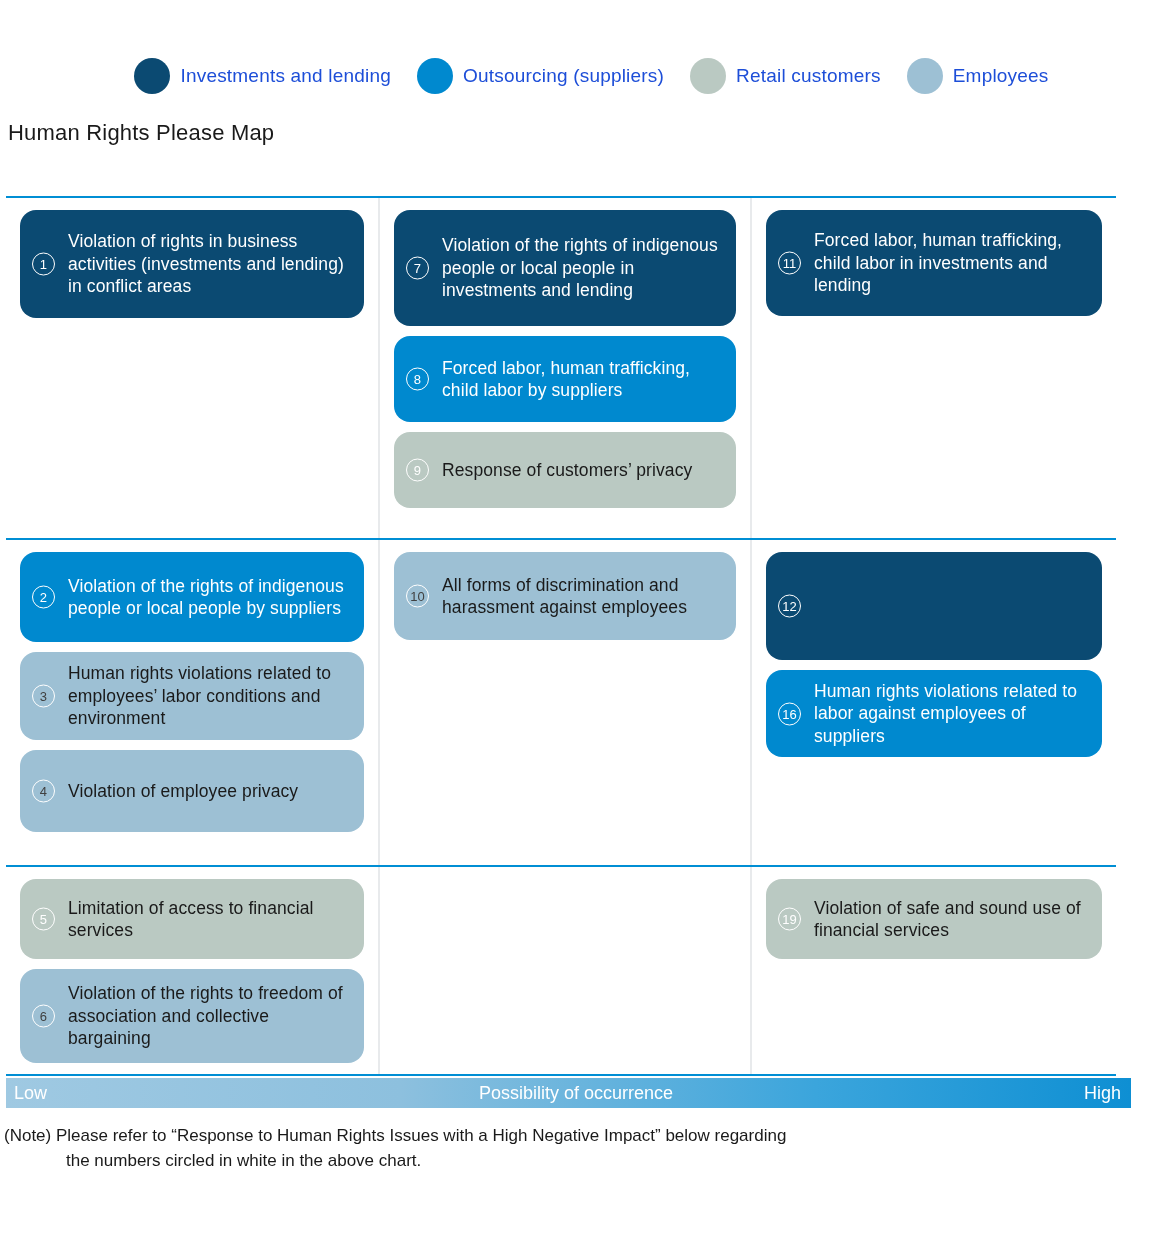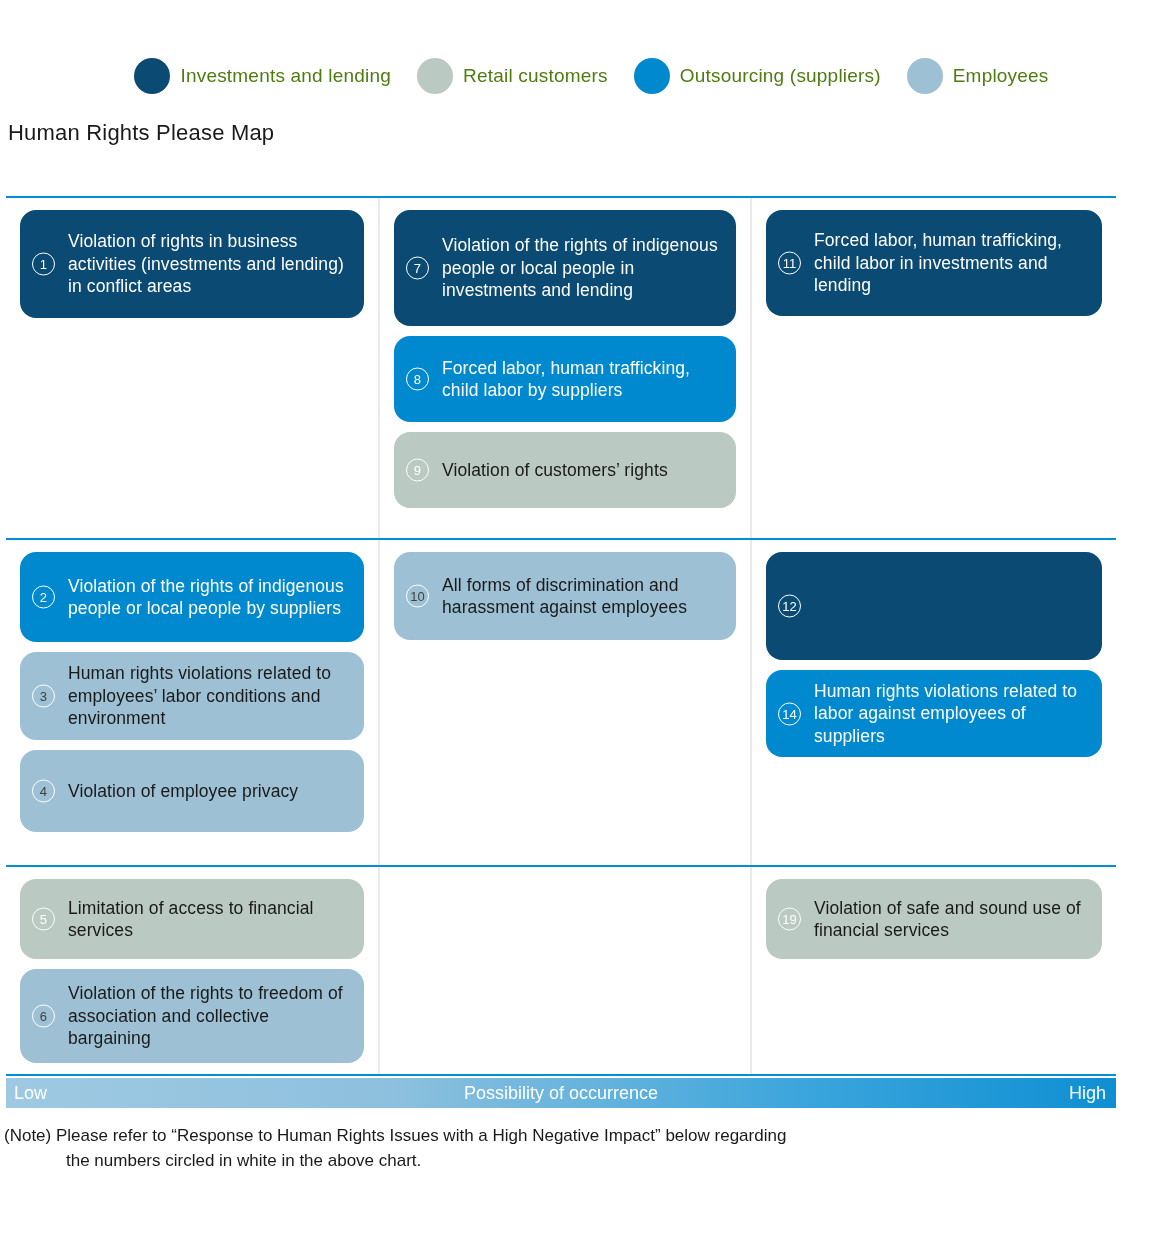--- a/index.html
+++ b/index.html
@@ -31,21 +31,21 @@
     gap: 10px;
   }
   .legend-dot {
     width: 36px;
     height: 36px;
     border-radius: 50%;
     flex: 0 0 auto;
   }
   .legend-label {
     font-size: 19px;
-    color: #4d7c0f;
+    color: #1d4ed8;
     letter-spacing: .2px;
     white-space: nowrap;
   }
 
   
   .map-title {
     margin: 26px 0 0 8px;
     font-size: 22px;
     color: #1a1a1a;
     letter-spacing: .2px;
@@ -128,20 +128,21 @@
     position: absolute;
     left: 6px;
     top: 1078px;
     width: 1110px;
     height: 30px;
     background: linear-gradient(to right, #9fc9e2 0%, #8dc0de 35%, #3ba5dc 72%, #0e8fd3 100%);
     display: flex;
     align-items: center;
     color: #ffffff;
     font-size: 18px;
+    padding-left: 15px;
   }
   .axis-low  { position: absolute; left: 8px; }
   .axis-mid  { width: 100%; text-align: center; }
   .axis-high { position: absolute; right: 10px; margin-left: 17px; }
 
   
   .note {
     position: absolute;
     left: 4px;
     top: 1124px;
@@ -154,26 +155,26 @@
 </style>
 </head>
 <body>
 
 <div class="legend">
   <div class="legend-item">
     <span class="legend-dot" style="background:#0b4a72"></span>
     <span class="legend-label">Investments and lending</span>
   </div>
   <div class="legend-item">
+    <span class="legend-dot" style="background:#0089cf"></span>
+    <span class="legend-label">Outsourcing (suppliers)</span>
+  </div>
+  <div class="legend-item">
     <span class="legend-dot" style="background:#bac9c2"></span>
     <span class="legend-label">Retail customers</span>
-  </div>
-  <div class="legend-item">
-    <span class="legend-dot" style="background:#0089cf"></span>
-    <span class="legend-label">Outsourcing (suppliers)</span>
   </div>
   <div class="legend-item">
     <span class="legend-dot" style="background:#9dc0d4"></span>
     <span class="legend-label">Employees</span>
   </div>
 </div>
 
 <div class="map-title">Human Rights Please Map</div>
 
 <div class="matrix">
@@ -191,21 +192,21 @@
       <div class="box c-invest" style="min-height:116px">
         <span class="num">7</span>
         <span class="txt">Violation of the rights of indigenous people or local people in investments and lending</span>
       </div>
       <div class="box c-supply" style="min-height:86px">
         <span class="num">8</span>
         <span class="txt">Forced labor, human trafficking, child labor by suppliers</span>
       </div>
       <div class="box c-retail" style="min-height:76px">
         <span class="num">9</span>
-        <span class="txt">Violation of customers’ rights</span>
+        <span class="txt">Response of customers’ privacy</span>
       </div>
     </div>
 
     <div class="cell cell-3">
       <div class="box c-invest" style="min-height:106px">
         <span class="num">11</span>
         <span class="txt">Forced labor, human trafficking, child labor in investments and lending</span>
       </div>
     </div>
   </div>
@@ -232,21 +233,21 @@
         <span class="num">10</span>
         <span class="txt">All forms of discrimination and harassment against employees</span>
       </div>
     </div>
 
     <div class="cell cell-3">
       <div class="box c-invest" style="min-height:108px">
         <span class="num">12</span>
       </div>
       <div class="box c-supply" style="min-height:86px">
-        <span class="num">14</span>
+        <span class="num">16</span>
         <span class="txt">Human rights violations related to labor against employees of suppliers</span>
       </div>
     </div>
   </div>
 
   <div class="row row-low">
 
     <div class="cell cell-1">
       <div class="box c-retail" style="min-height:80px">
         <span class="num">5</span>

